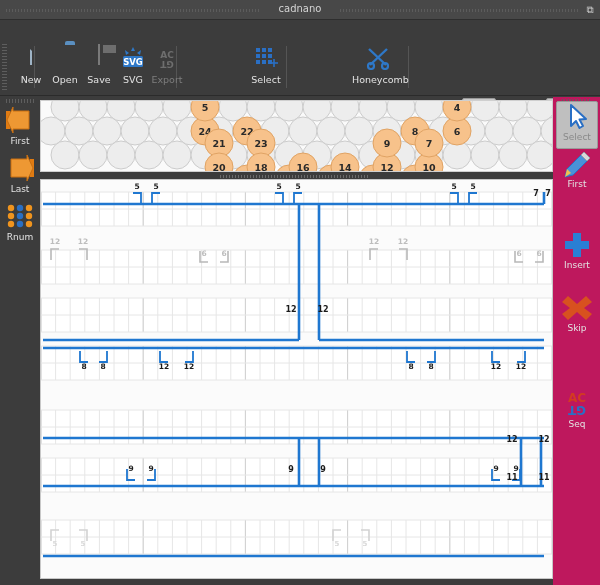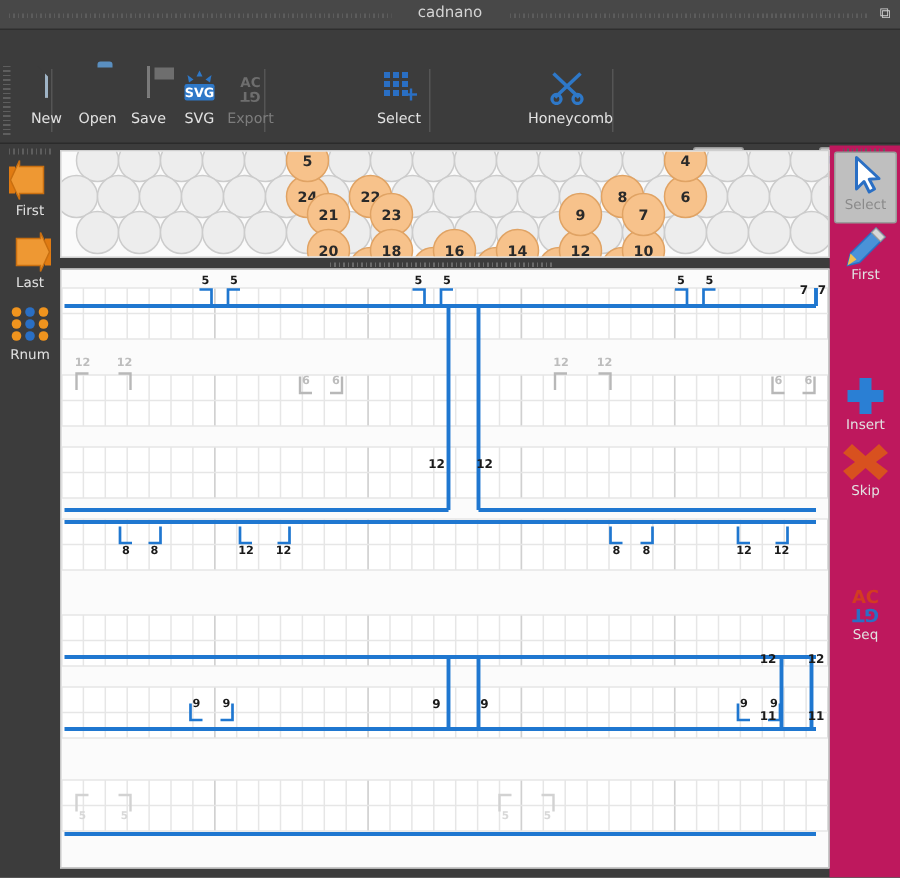--- a/index.html
+++ b/index.html
@@ -387,21 +387,21 @@
         <svg width="40" height="30" viewBox="0 0 40 30">
           <path d="M27 3 L33 9 L16 26 L8 28 L10 20 Z" fill="#4a92d8" stroke="#2a6fc4" stroke-width="1"></path>
           <path d="M27 3 L33 9 L30 12 L24 6 Z" fill="#d8d8d8" stroke="#9a9a9a" stroke-width="0.8"></path>
           <path d="M8 28 L10 20 L14 24 Z" fill="#f0c050"></path>
         </svg>
       </span>
       <span class="rlb">First</span>
     </div>
 
 
-    <div class="rtool" style="top:152px">
+    <div class="rtool" style="top:133px">
       <span class="ric">
         <svg width="40" height="30" viewBox="0 0 40 30">
           <path d="M16 3 H24 V11 H32 V19 H24 V27 H16 V19 H8 V11 H16 Z" fill="#2a7fd4"></path>
         </svg>
       </span>
       <span class="rlb">Insert</span>
     </div>
 
     <div class="rtool" style="top:196px">
       <span class="ric">

